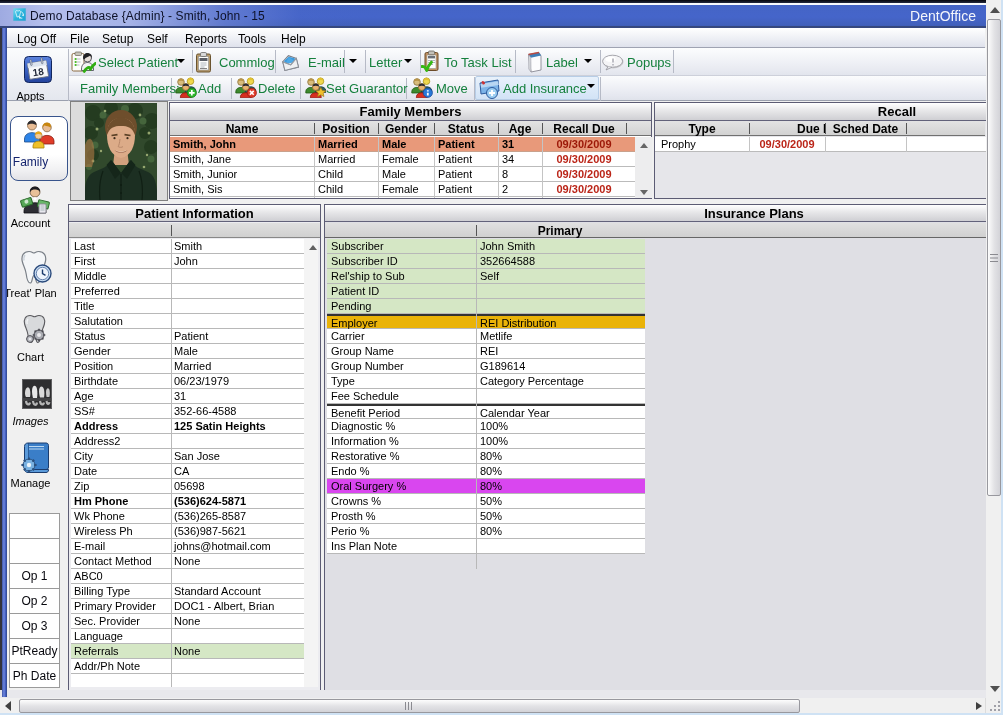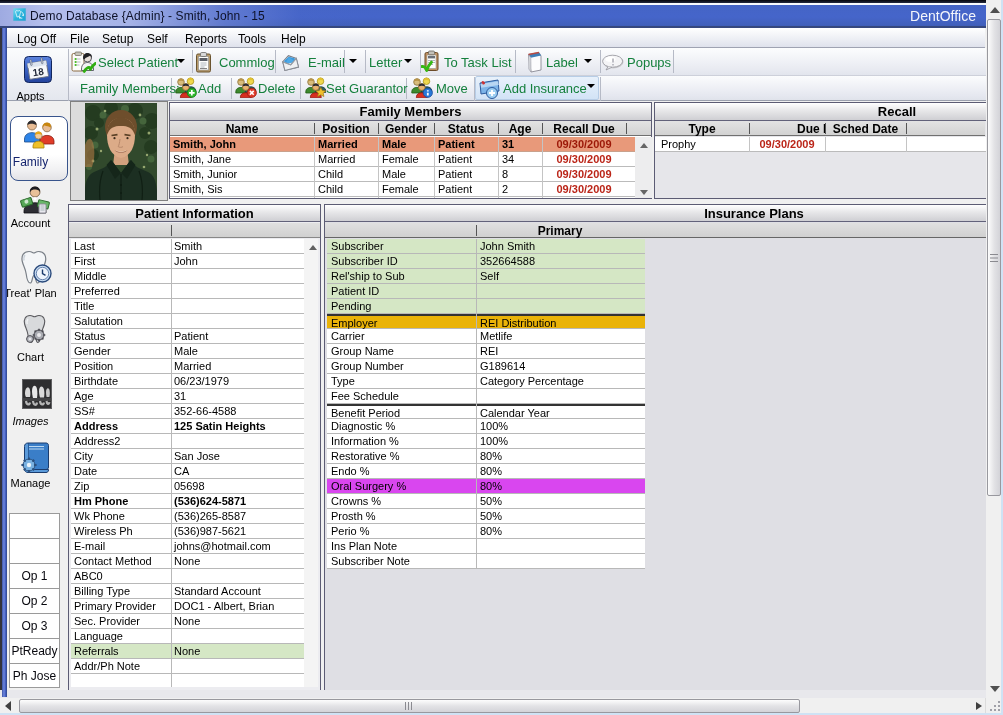--- a/index.html
+++ b/index.html
@@ -341,21 +341,21 @@
         </g>
       </g>
     </svg>
     <div class="sbtext" style="top:477px;">Manage</div>
     <div class="opcell" style="top:513px;"></div>
     <div class="opcell" style="top:538px;"></div>
     <div class="opcell" style="top:563px;text-align:center;">Op 1</div>
     <div class="opcell" style="top:588px;">Op 2</div>
     <div class="opcell" style="top:613px;">Op 3</div>
     <div class="opcell" style="top:638px;">PtReady</div>
-    <div class="opcell" style="top:663px; height:25px; line-height:24px;">Ph Jose</div>
+    <div class="opcell" style="top:663px; height:25px; line-height:24px;">Ph Date</div>
 
     <div id="photo"></div>
     <svg class="abs" style="left:85px; top:103px;" width="72" height="97" viewBox="0 0 72 97">
       <rect width="72" height="97" fill="#31492c"></rect>
       <g fill="#243b20">
         <circle cx="8" cy="10" r="8"></circle>
           <circle cx="26" cy="5" r="7"></circle>
           <circle cx="50" cy="8" r="8"></circle>
           <circle cx="67" cy="18" r="8"></circle>
           <circle cx="6" cy="30" r="7"></circle>
@@ -692,24 +692,20 @@
       <div class="insrow" style="top:304px;background:#fff;">
           <span class="lab">Prosth %</span>
           <span class="val">50%</span>
         </div>
       <div class="insrow" style="top:319px;background:#fff;">
           <span class="lab">Perio %</span>
           <span class="val">80%</span>
         </div>
       <div class="insrow" style="top:334px;background:#fff;">
           <span class="lab">Ins Plan Note</span>
-          <span class="val"></span>
-        </div>
-      <div class="insrow" style="top:349px;background:#fff;">
-          <span class="lab">Subscriber Note</span>
           <span class="val"></span>
         </div>
       <div class="vline" style="left:151px; top:34px; height:330px; background:#b8b8b8;"></div>
     </div>
   </div>
 
   <div id="vsb" class="sb-track" style="left:986px; top:0; width:17px; height:698px; background:#f0f0f0;"></div>
   <div class="arrow" style="left:990px; top:7px; border-left:5px solid transparent; border-right:5px solid transparent; border-bottom:6px solid #505050;"></div>
   <div class="sb-thumb" style="left:987px; top:19px; width:14px; height:477px;"></div>
   <div class="abs" style="left:990px; top:254px; width:8px; height:1.2px; background:#8a8a90; box-shadow:0 3.5px 0 #8a8a90, 0 7px 0 #8a8a90;"></div>

